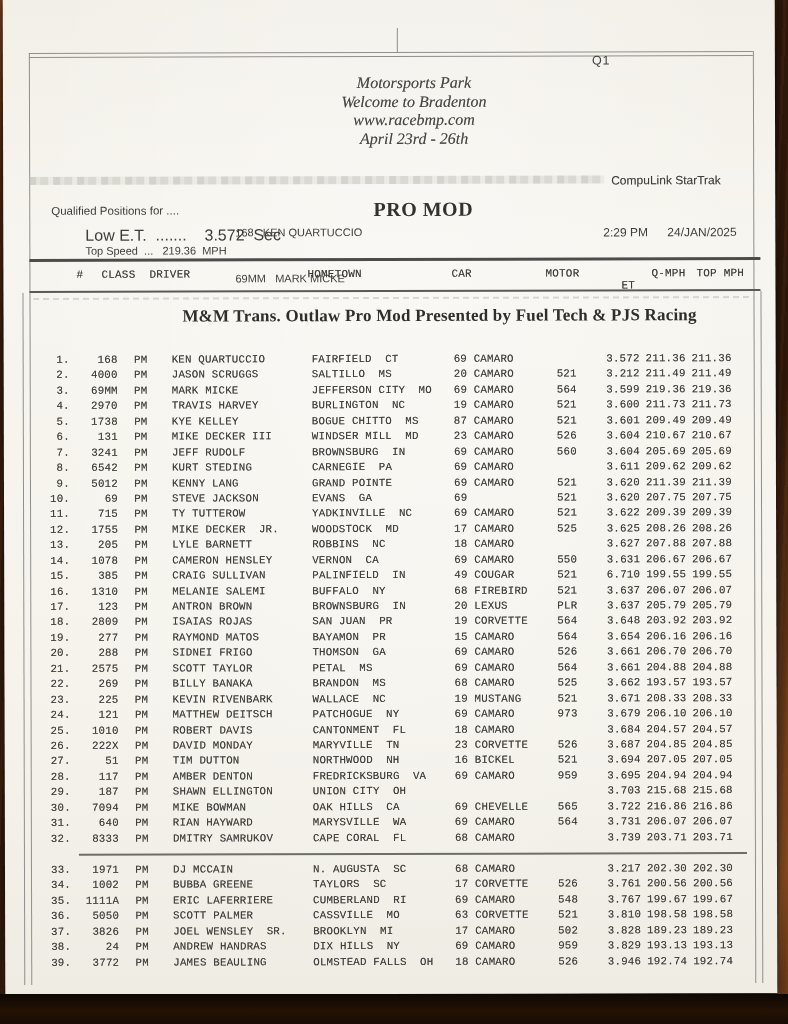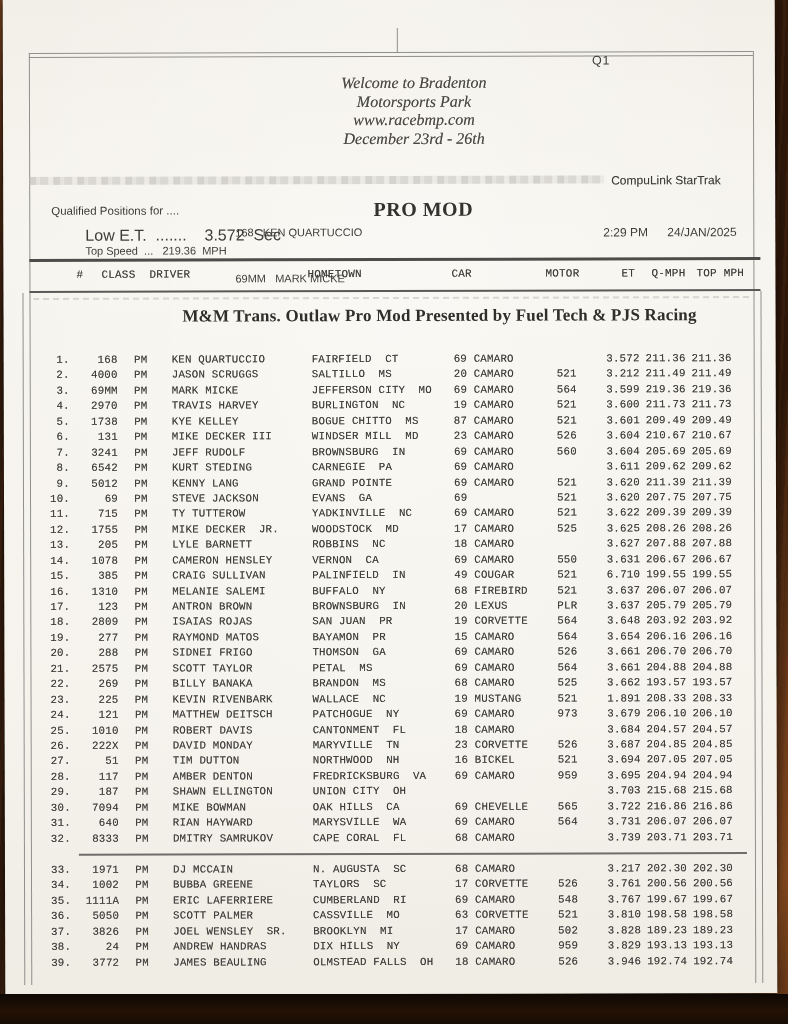--- a/index.html
+++ b/index.html
@@ -48,21 +48,21 @@
     font-size:20px;letter-spacing:.5px;color:#33322f;}
   .low-et{left:82px;top:234px;font-size:16px;white-space:pre;}
   .low-et-holder{left:232px;top:234px;font-size:11px;white-space:pre;}
   .print-time{left:600px;top:234px;font-size:12px;}
   .print-date{left:664px;top:234px;font-size:12px;}
   .top-speed{left:82px;top:252px;font-size:11px;white-space:pre;}
   .top-speed-holder{left:232px;top:252px;font-size:11px;white-space:pre;margin-top:28px;}
   .colhead{top:276px;font-size:11px;letter-spacing:.2px;color:#3a3938;
     text-shadow:0 0 .5px rgba(60,58,55,.5);}
   .h0{left:73px;}.h1{left:98px;}.h2{left:146px;}.h3{left:304px;}.h4{left:448px;}
-  .h5{left:542px;}.h6{left:618px;}.h7{left:648px;}.h8{left:693px;}
+  .h5{left:542px;}.h6{left:618px;margin-top:12px;}.h7{left:648px;}.h8{left:693px;}
   .event-title{left:106px;top:314px;width:660px;text-align:center;
     font-family:"Liberation Serif",serif;font-weight:bold;font-size:17px;color:#2f2e2b;
     letter-spacing:.2px;}
   
   .tbody{left:26px;top:360px;width:731px;height:622px;display:flex;flex-direction:column;position:absolute;}
   .trow{position:relative;display:grid;height:15.45px;line-height:15.45px;flex:0 0 auto;
     grid-template-columns:40px 48px 46px 140px 142px 96px 50px 48px 46px 46px;
     font-family:"Liberation Mono",monospace;font-size:10.8px;letter-spacing:.2px;color:#3b3a38;
     text-shadow:0 0 .5px rgba(65,62,58,.55);}
   .tc{position:relative;white-space:pre;overflow:visible;}
@@ -89,24 +89,24 @@
     <div class="rule vline-r-inner"></div>
     <div class="rule vline-r-outer"></div>
     <div class="stipple"></div>
     <div class="rule dark hline-thick"></div>
     <div class="hline-subhead"></div>
     <div class="hline-smudge"></div>
 
     <div class="sans q-label">Q1</div>
 
     <div class="serif-i welcome">
+      <div style="position:static">Motorsports Park</div>
       <div style="position:static">Welcome to Bradenton</div>
-      <div style="position:static">Motorsports Park</div>
       <div style="position:static">www.racebmp.com</div>
-      <div style="position:static">December 23rd - 26th</div>
+      <div style="position:static">April 23rd - 26th</div>
     </div>
 
     <div class="sans compulink">CompuLink  StarTrak</div>
 
     <div class="sans qual-pos">Qualified Positions for  ....</div>
     <div class="class-title">PRO MOD</div>
 
     <div class="sans low-et">Low E.T.  .......    3.572  Sec</div>
     <div class="sans low-et-holder">168   KEN QUARTUCCIO</div>
     <div class="sans print-time">2:29 PM</div>
@@ -392,21 +392,21 @@
           <div class="tc tc9">193.57</div>
         </div>
         <div class="trow">
           <div class="tc tc0">23.</div>
           <div class="tc tc1">225</div>
           <div class="tc tc2">PM</div>
           <div class="tc tc3">KEVIN RIVENBARK</div>
           <div class="tc tc4">WALLACE  NC</div>
           <div class="tc tc5">19 MUSTANG</div>
           <div class="tc tc6">521</div>
-          <div class="tc tc7">1.891</div>
+          <div class="tc tc7">3.671</div>
           <div class="tc tc8">208.33</div>
           <div class="tc tc9">208.33</div>
         </div>
         <div class="trow">
           <div class="tc tc0">24.</div>
           <div class="tc tc1">121</div>
           <div class="tc tc2">PM</div>
           <div class="tc tc3">MATTHEW DEITSCH</div>
           <div class="tc tc4">PATCHOGUE  NY</div>
           <div class="tc tc5">69 CAMARO</div>

